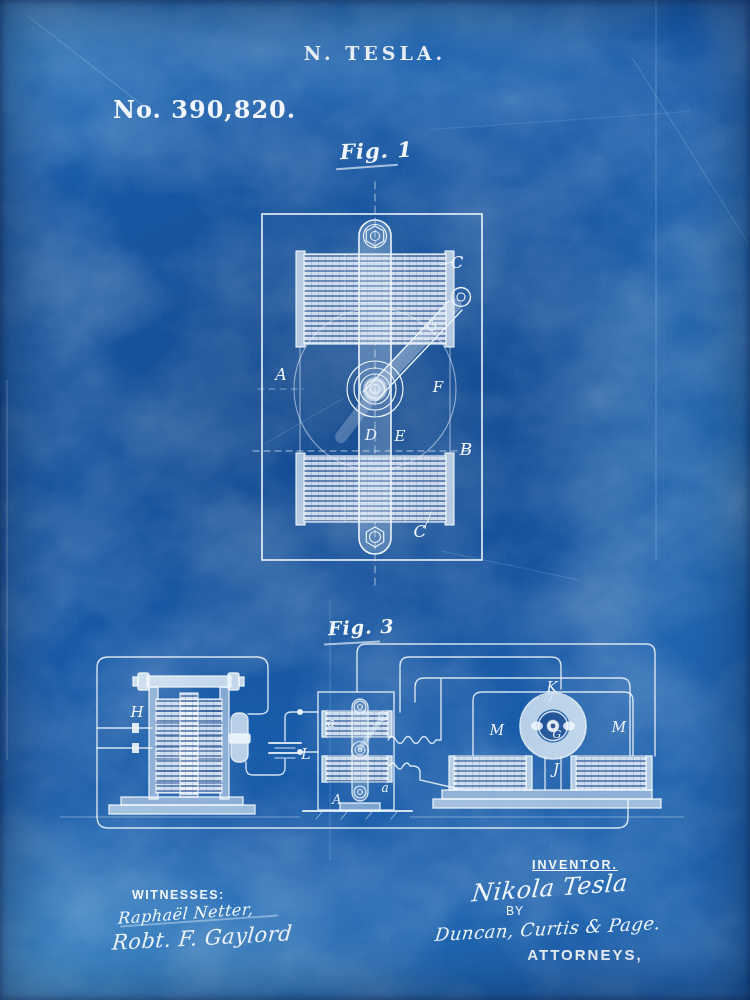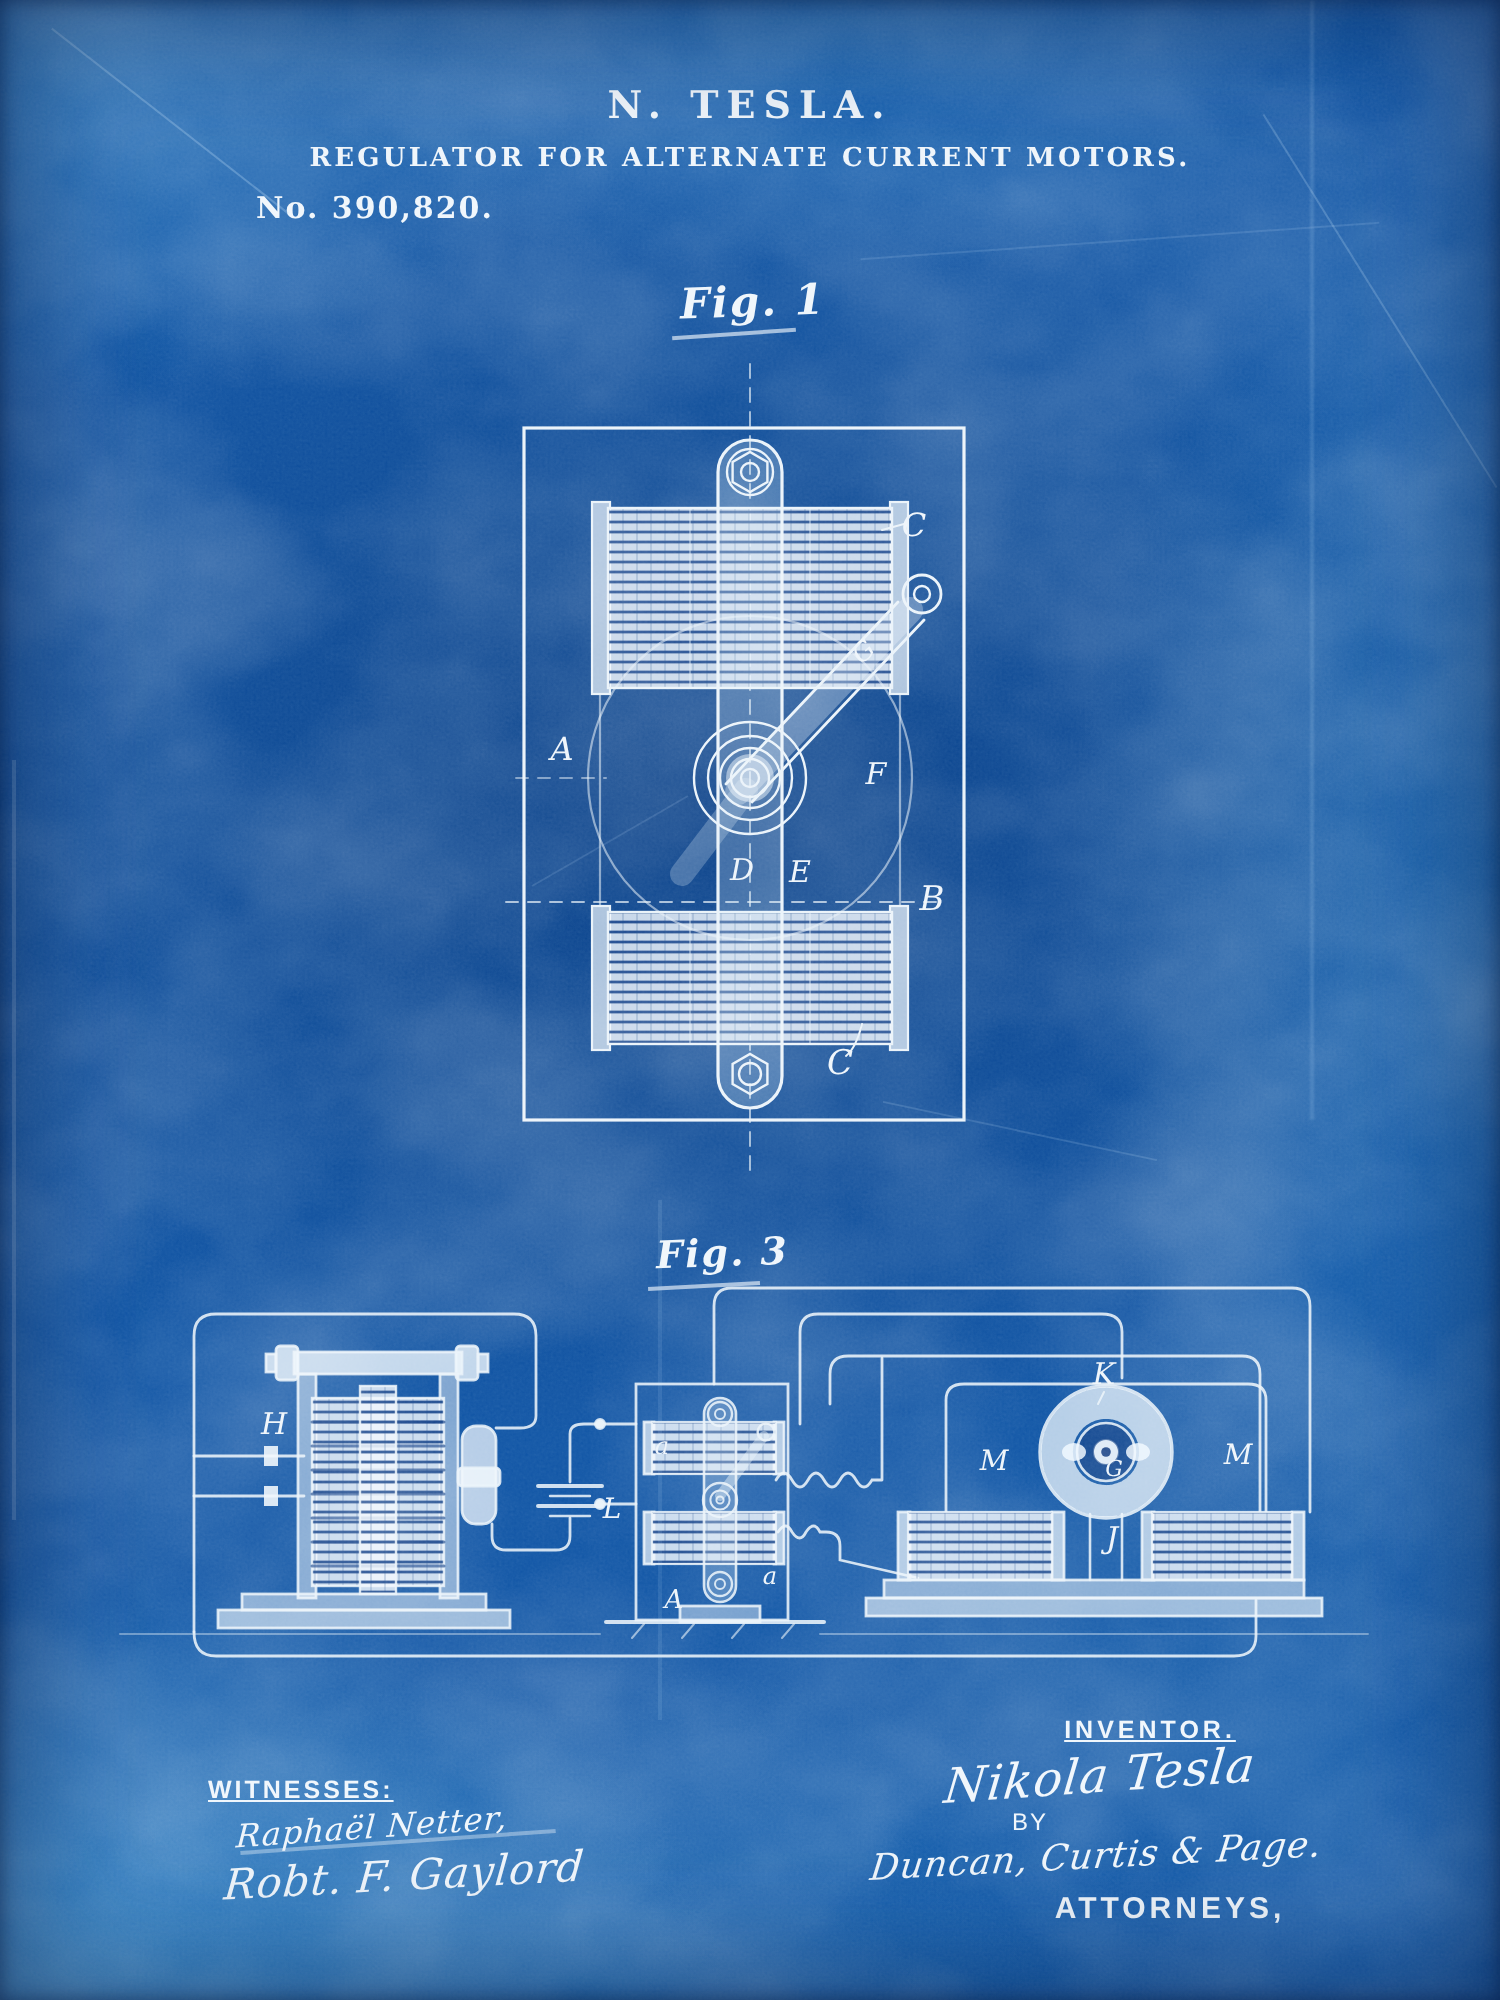--- a/index.html
+++ b/index.html
@@ -17,44 +17,43 @@
       #1156a6;
   }
   .vignette{position:absolute;inset:0;pointer-events:none;
     box-shadow:inset 0 0 70px rgba(2,18,55,.6), inset 0 0 10px rgba(2,18,55,.55);}
   .noise{position:absolute;inset:0;mix-blend-mode:screen;pointer-events:none;}
   .scratch{position:absolute;background:rgba(195,228,252,.28);pointer-events:none;}
   .ink{color:#eef5fb;position:absolute;}
   .serif{font-family:"DejaVu Serif","Liberation Serif",serif;}
   .hdr-name{top:42px;left:0;width:750px;text-align:center;font-size:19px;font-weight:bold;letter-spacing:4px;}
   .hdr-title{top:72px;left:0;width:750px;text-align:center;font-size:13px;font-weight:bold;letter-spacing:1.6px;}
-  .hdr-no{top:95px;left:128px;font-size:15px;font-weight:bold;letter-spacing:1px;}
+  .hdr-no{top:95px;left:113px;font-size:24px;font-weight:bold;letter-spacing:1px;}
   .hdr-date{top:95px;right:136px;font-size:17.5px;font-weight:bold;letter-spacing:1px;}
   .figcap{font-style:italic;font-weight:bold;letter-spacing:1px;transform:rotate(-2deg);}
   .figcap1{top:138px;left:340px;font-size:21px;}
   .figcap3{top:616px;left:328px;font-size:19px;}
   .cap-line{position:absolute;height:1.5px;background:rgba(236,245,252,.65);pointer-events:none;}
   .sig{font-style:italic;letter-spacing:.5px;}
-  .f-wit{top:888px;left:104px;font-size:12.5px;font-weight:bold;letter-spacing:1.5px;text-decoration:underline;}
+  .f-wit{top:888px;left:132px;font-size:12.5px;font-weight:bold;letter-spacing:1.5px;}
   .f-sig1{top:904px;left:118px;font-size:16px;transform:rotate(-4deg) skewX(-8deg);}
   .f-sig2{top:926px;left:112px;font-size:21px;transform:rotate(-3deg) skewX(-8deg);}
   .f-inv{top:858px;left:490px;width:170px;text-align:center;font-size:12.5px;font-weight:bold;letter-spacing:2px;text-decoration:underline;}
   .f-tesla{top:874px;left:435px;width:230px;text-align:center;font-size:24px;transform:rotate(-4deg) skewX(-10deg);}
   .f-by{top:904px;left:430px;width:170px;text-align:center;font-size:12px;font-weight:normal;letter-spacing:1px;}
   .f-att-sig{top:918px;left:418px;width:260px;text-align:center;font-size:18px;transform:rotate(-3deg) skewX(-10deg);}
   .f-att{top:946px;left:500px;width:170px;text-align:center;font-size:15px;font-weight:bold;letter-spacing:2px;}
   svg text{font-family:"DejaVu Serif","Liberation Serif",serif;font-style:italic;fill:#edf4fa;stroke:none;}
 </style>
 </head>
 <body>
 
 <div class="page">
 
   <div class="ink serif hdr-name">N. TESLA.</div>
-  <div class="ink serif hdr-title">REGULATOR FOR ALTERNATE CURRENT MOTORS.</div>
   <div class="ink serif hdr-no">No. 390,820.</div>
 
   <div class="ink serif figcap figcap1">Fig. 1</div>
   <div class="cap-line" style="left:336px;top:166px;width:62px;transform:rotate(-4deg);"></div>
   <div class="ink serif figcap figcap3">Fig. 3</div>
   <div class="cap-line" style="left:324px;top:642px;width:56px;transform:rotate(-3deg);"></div>
 
   <svg width="750" height="1000" style="position:absolute;left:0;top:0;">
     <defs>
       <pattern id="coil" width="7" height="5" patternUnits="userSpaceOnUse">

